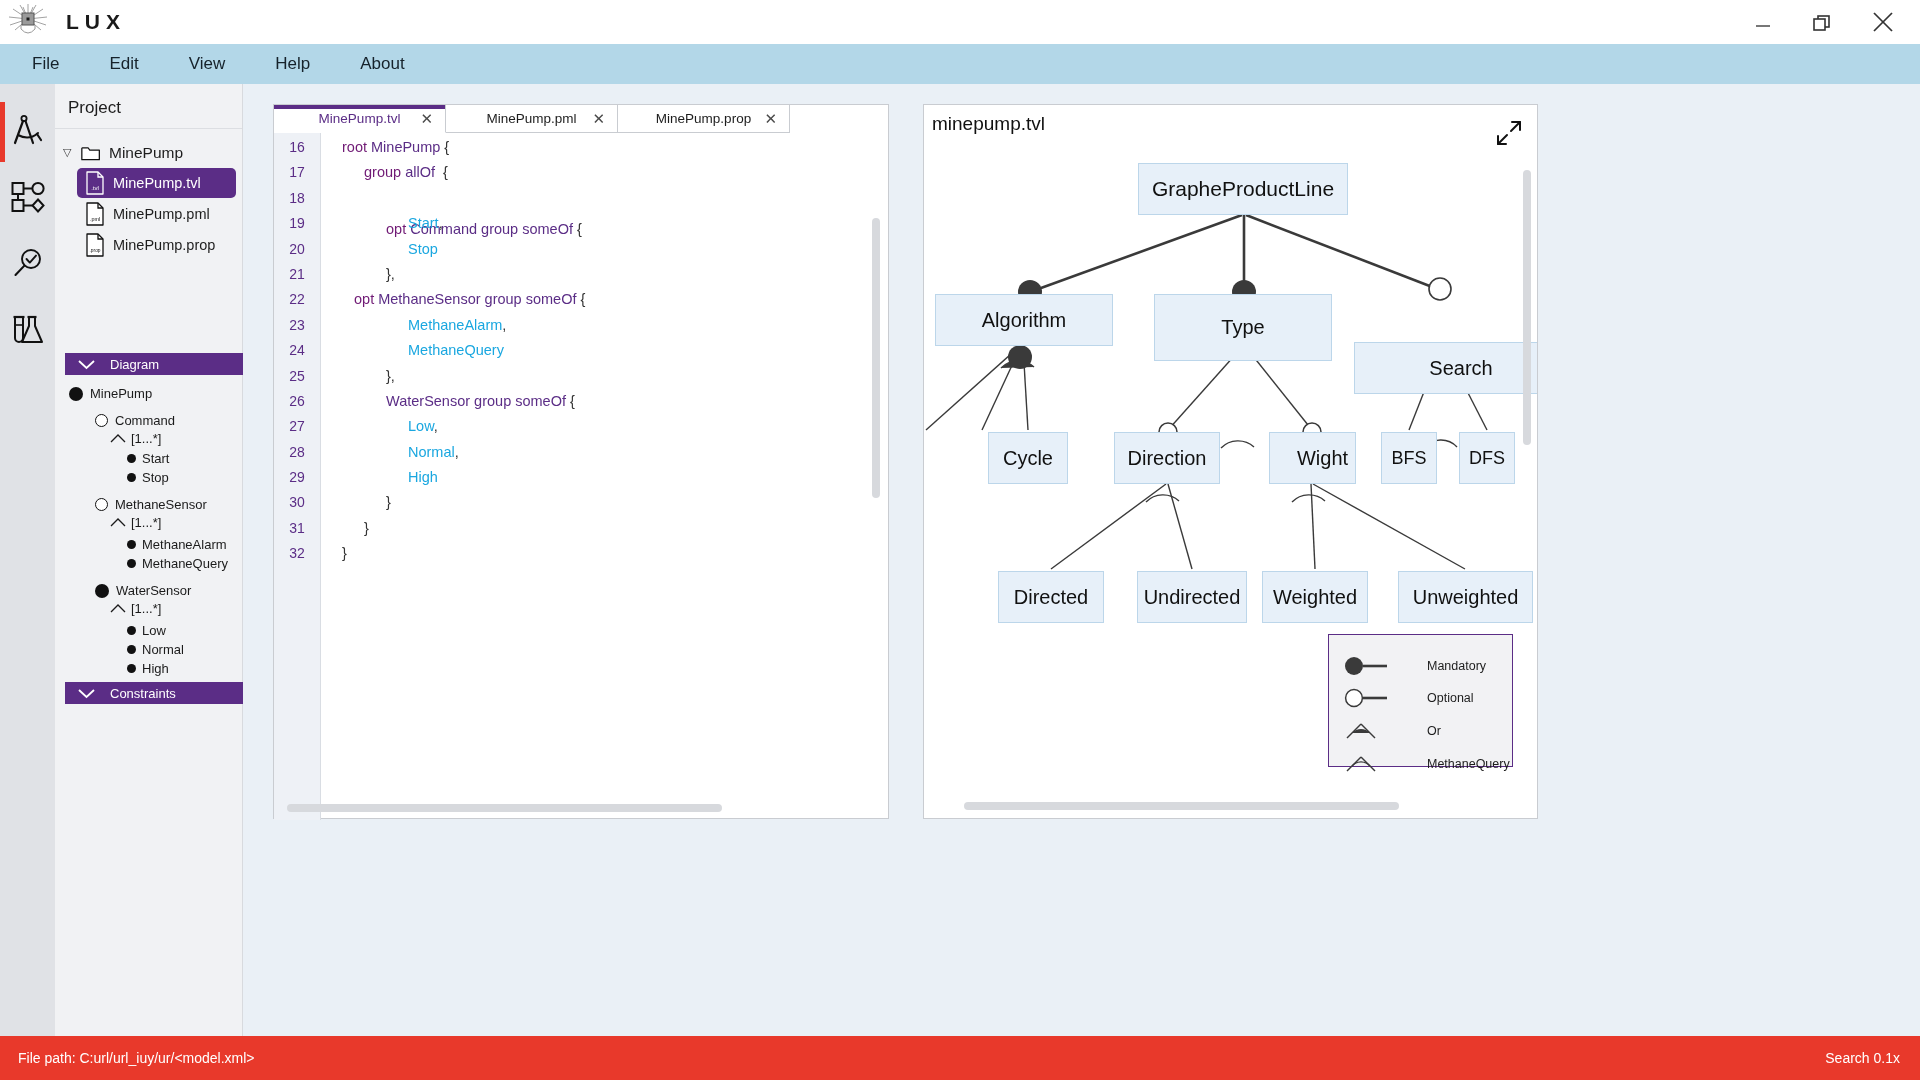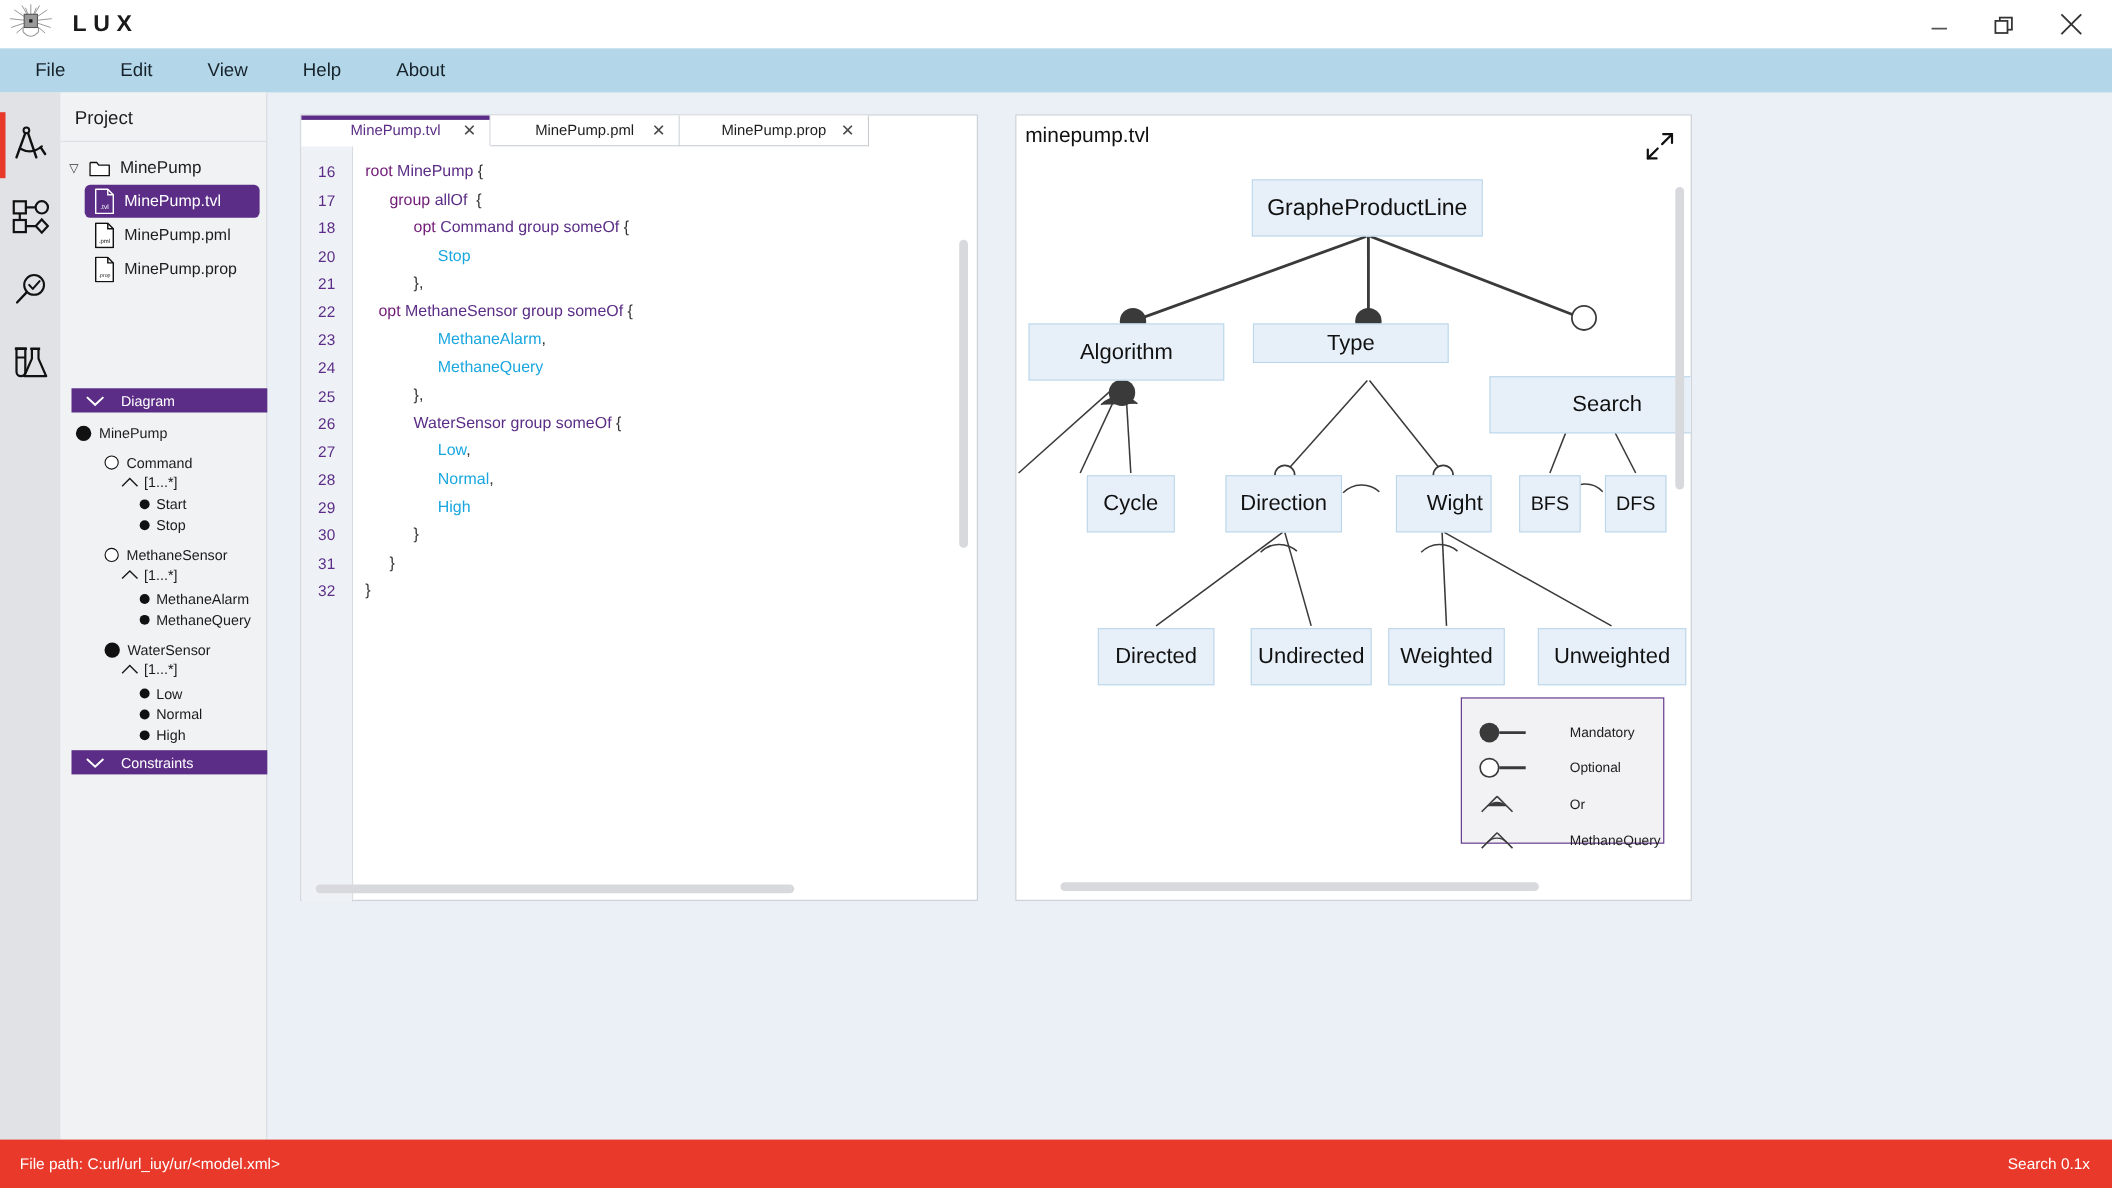--- a/index.html
+++ b/index.html
@@ -104,21 +104,21 @@
     position: absolute; left: 0; top: 0; width: 100%; height: 4px; background: #5b2d86;
   }
   .tab .tclose { position: absolute; right: 12px; font-size: 15px; color: #4a4a4a; }
   .tab-tvl { width: 172px; }
   .tab-pml { width: 172px; }
   .tab-prop { width: 172px; }
 
   .code-area { position: relative; height: 687px; overflow: hidden; }
   .gutter-line { position: absolute; left: 46px; top: 0; width: 1px; height: 687px; background: #d9dde3; }
   .gutter-bg { position: absolute; left: 0; top: 0; width: 46px; height: 687px; background: #eef1f6; }
-  .code-line { display: flex; height: 25.4px; align-items: flex-end; font-size: 14.5px; }
+  .code-line { display: flex; height: 25.4px; align-items: flex-start; font-size: 14.5px; gap: 10px; }
   .ln { width: 46px; text-align: center; color: #5b2d86; font-size: 14px; flex: 0 0 auto; }
   .ctext { white-space: pre; font-family: "Liberation Sans", sans-serif; }
   .kw { color: #701a75; }
   .ident { color: #5b2d86; }
   .feat { color: #1aa7e0; }
   .pun { color: #333; }
   .vscroll {
     position: absolute; right: 8px; top: 85px; width: 8px; height: 280px;
     background: #d7d9dd; border-radius: 4px;
   }
@@ -421,20 +421,24 @@
           </div>
           <div class="code-line">
             <span class="ln">17</span>
             <span class="ctext" style="padding-left: 34px;"><span class="kw">group </span><span class="ident">allOf </span><span class="pun"> {</span></span>
           </div>
           <div class="code-line">
             <span class="ln">18</span>
             <span class="ctext" style="padding-left: 56px; margin-top: 31px;"><span class="kw">opt </span><span class="ident">Command group someOf</span><span class="pun"> {</span></span>
           </div>
           <div class="code-line">
+            <span class="ln">19</span>
+            <span class="ctext" style="padding-left: 78px;"><span class="feat">Start</span><span class="pun">,</span></span>
+          </div>
+          <div class="code-line">
             <span class="ln">20</span>
             <span class="ctext" style="padding-left: 78px;"><span class="feat">Stop</span></span>
           </div>
           <div class="code-line">
             <span class="ln">21</span>
             <span class="ctext" style="padding-left: 56px;"><span class="pun">},</span></span>
           </div>
           <div class="code-line">
             <span class="ln">22</span>
             <span class="ctext" style="padding-left: 24px;"><span class="kw">opt </span><span class="ident">MethaneSensor group someOf</span><span class="pun"> {</span></span>
@@ -538,21 +542,21 @@
       <circle cx="388" cy="327" r="9" fill="#ffffff" stroke="#3a3a3a" stroke-width="1.5"></circle>
     </svg>
 
     <div id="diagram-nodes">
         <div class="fnode" style="left: 214px; top: 58px; width: 210px; height: 52px; font-size: 21px;">
           <span>GrapheProductLine</span>
         </div>
         <div class="fnode" style="left: 11px; top: 189px; width: 178px; height: 52px; font-size: 20px;">
           <span>Algorithm</span>
         </div>
-        <div class="fnode" style="left: 215px; top: 189px; width: 178px; height: 36px; font-size: 20px;">
+        <div class="fnode" style="left: 230px; top: 189px; width: 178px; height: 67px; font-size: 20px;">
           <span>Type</span>
         </div>
         <div class="fnode" style="left: 430px; top: 189px; width: 214px; height: 52px; font-size: 20px; margin-top: 48px;">
           <span>Search</span>
         </div>
         <div class="fnode" style="left: 64px; top: 327px; width: 80px; height: 52px; font-size: 20px;">
           <span>Cycle</span>
         </div>
         <div class="fnode" style="left: 190px; top: 327px; width: 106px; height: 52px; font-size: 20px;">
           <span>Direction</span>

